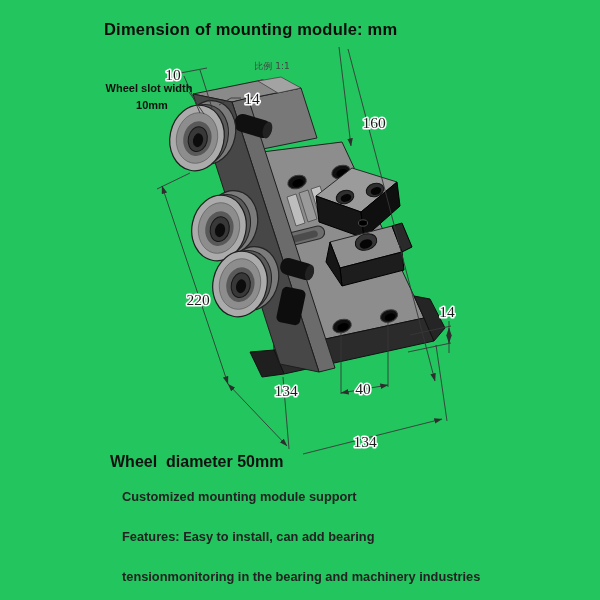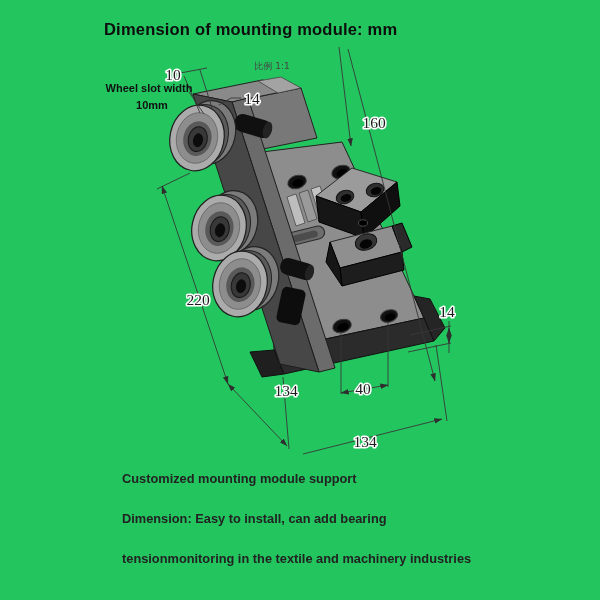--- a/index.html
+++ b/index.html
@@ -171,18 +171,19 @@
       <line x1="410" y1="335" x2="451" y2="326"></line>
       <line x1="408" y1="352" x2="451" y2="343"></line>
       <line x1="449" y1="321" x2="449" y2="353"></line>
       <line x1="449" y1="334" x2="449" y2="328" marker-end="url(#ar)"></line>
       <line x1="449" y1="337" x2="449" y2="343" marker-end="url(#ar)"></line>
       <text class="dimtxt" x="447" y="317" text-anchor="middle">14</text>
     </g>
   </svg>
 
   <div class="details">
+    <h2>Wheel  diameter 50mm</h2>
     <p>Customized mounting module support</p>
-    <p>Dimension: Easy to install, can add bearing</p>
-    <p>tensionmonitoring in the textile and machinery industries</p>
+    <p>Features: Easy to install, can add bearing</p>
+    <p>tensionmonitoring in the bearing and machinery industries</p>
   </div>
 
 </div>
 
 </body></html>

